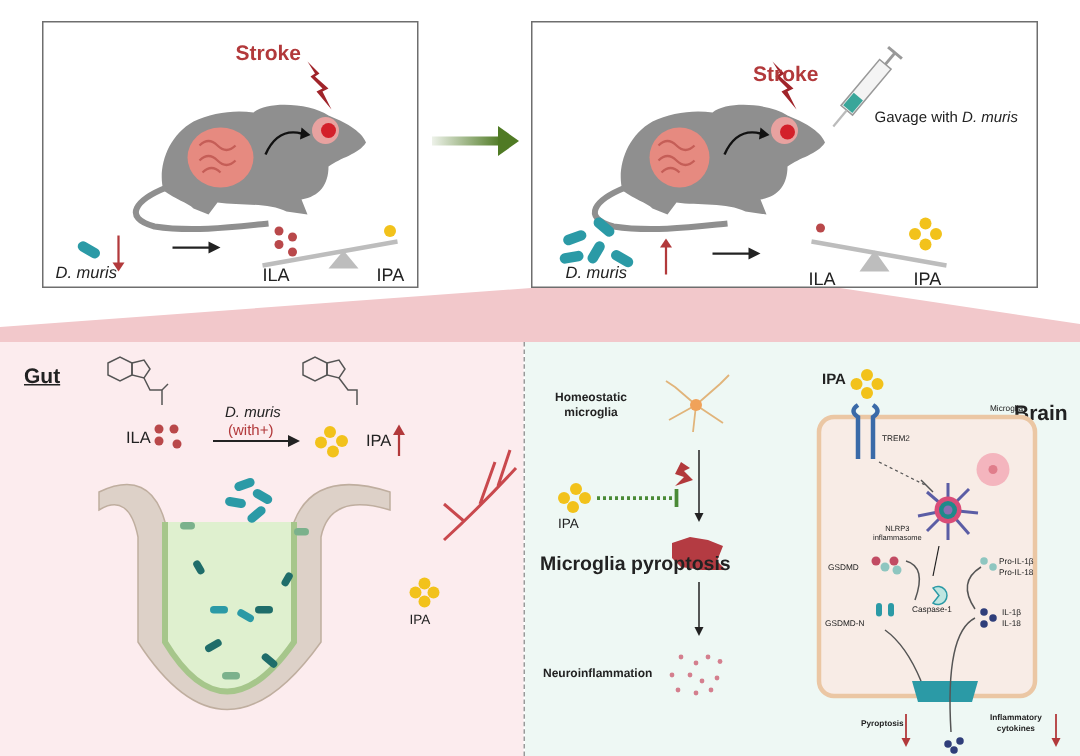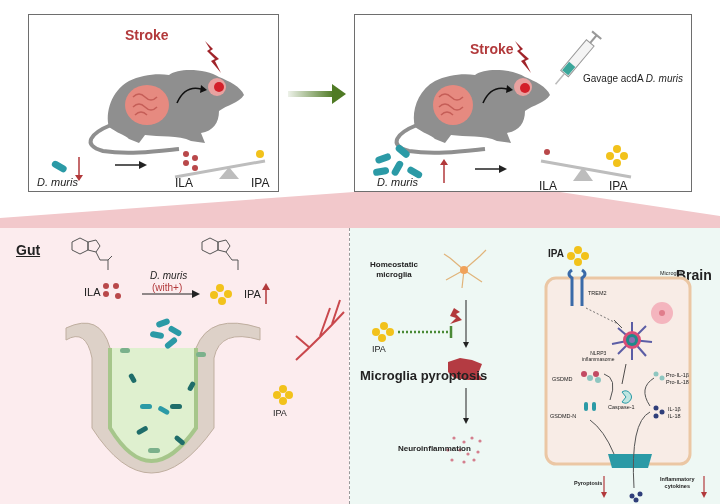--- a/index.html
+++ b/index.html
@@ -1,20 +1,20 @@
 <!DOCTYPE html>
 <html><head>
 <meta charset="utf-8">
 <style>
   html,body{margin:0;padding:0;}
   body{width:720px;height:504px;position:relative;overflow:hidden;background:#ffffff;font-family:"Liberation Sans",sans-serif;}
   .abs{position:absolute;}
   .panel{position:absolute;border:1px solid #6e6e6e;background:#ffffff;}
   .lbl{position:absolute;color:#222;white-space:nowrap;}
-  .stroke-lbl{color:#b2393b;font-weight:bold;font-size:14px;}
+  .stroke-lbl{color:#b2393b;font-weight:bold;font-size:14px;margin-left:32px;}
   .it{font-style:italic;}
   svg{position:absolute;overflow:visible;}
   .bold{font-weight:bold;}
 </style>
 </head>
 <body>
 
 <div class="panel" style="left:28px;top:14px;width:249px;height:176px;">
 
   <svg width="249" height="176" style="left:0;top:0;">
@@ -101,21 +101,21 @@
     <circle cx="192" cy="137" r="3" fill="#b9484a"></circle>
     <g>
       <circle cx="262" cy="134" r="4" fill="#f2c21b"></circle>
       <circle cx="255" cy="141" r="4" fill="#f2c21b"></circle>
       <circle cx="269" cy="141" r="4" fill="#f2c21b"></circle>
       <circle cx="262" cy="148" r="4" fill="#f2c21b"></circle>
     </g>
   </svg>
   <span class="lbl stroke-lbl" style="left:115px;top:26px;">Stroke</span>
   <span class="lbl" style="left:228px;top:58px;font-size:10px;">
-    <span>Gavage acdA </span><span class="it">D. muris</span>
+    <span>Gavage with </span><span class="it">D. muris</span>
   </span>
   <span class="lbl it" style="left:22px;top:161px;font-size:11px;">D. muris</span>
   <span class="lbl" style="left:184px;top:164px;font-size:12px;">ILA</span>
   <span class="lbl" style="left:254px;top:164px;font-size:12px;">IPA</span>
 </div>
 
 <svg width="720" height="40" style="left:0;top:190px;">
   <polygon points="354,2 560,2 720,26 720,38 0,38 0,28" fill="#f2c8cb"></polygon>
 </svg>
 
@@ -300,21 +300,21 @@
     <line x1="254" y1="248" x2="254" y2="266" stroke="#b2393b" stroke-width="1.2"></line>
     <polygon points="251,264 257,264 254,270" fill="#b2393b"></polygon>
     <line x1="354" y1="248" x2="354" y2="266" stroke="#b2393b" stroke-width="1.2"></line>
     <polygon points="351,264 357,264 354,270" fill="#b2393b"></polygon>
   </svg>
   <span class="lbl bold" style="left:14px;top:32px;font-size:8px;text-align:center;line-height:10px;">
     <span style="display:inline-block;width:60px;white-space:normal;">Homeostatic microglia</span>
   </span>
   <span class="lbl" style="left:22px;top:116px;font-size:9px;">IPA</span>
   <span class="lbl bold" style="left:10px;top:140px;font-size:13px;">Microglia pyroptosis</span>
-  <span class="lbl bold" style="left:12px;top:216px;font-size:8px;margin-left:36px;">Neuroinflammation</span>
+  <span class="lbl bold" style="left:12px;top:216px;font-size:8px;">Neuroinflammation</span>
 
   <span class="lbl bold" style="left:198px;top:20px;font-size:10px;">IPA</span>
   <span class="lbl" style="left:310px;top:42px;font-size:5.5px;">Microglia</span>
   <span class="lbl" style="left:238px;top:62px;font-size:5.5px;">TREM2</span>
   <span class="lbl" style="left:232px;top:122px;font-size:5px;line-height:6px;text-align:center;">
     <span>NLRP3</span><br>
     <span>inflammasome</span>
   </span>
   <span class="lbl" style="left:202px;top:148px;font-size:5.5px;">GSDMD</span>
   <span class="lbl" style="left:200px;top:185px;font-size:5.5px;">GSDMD-N</span>

